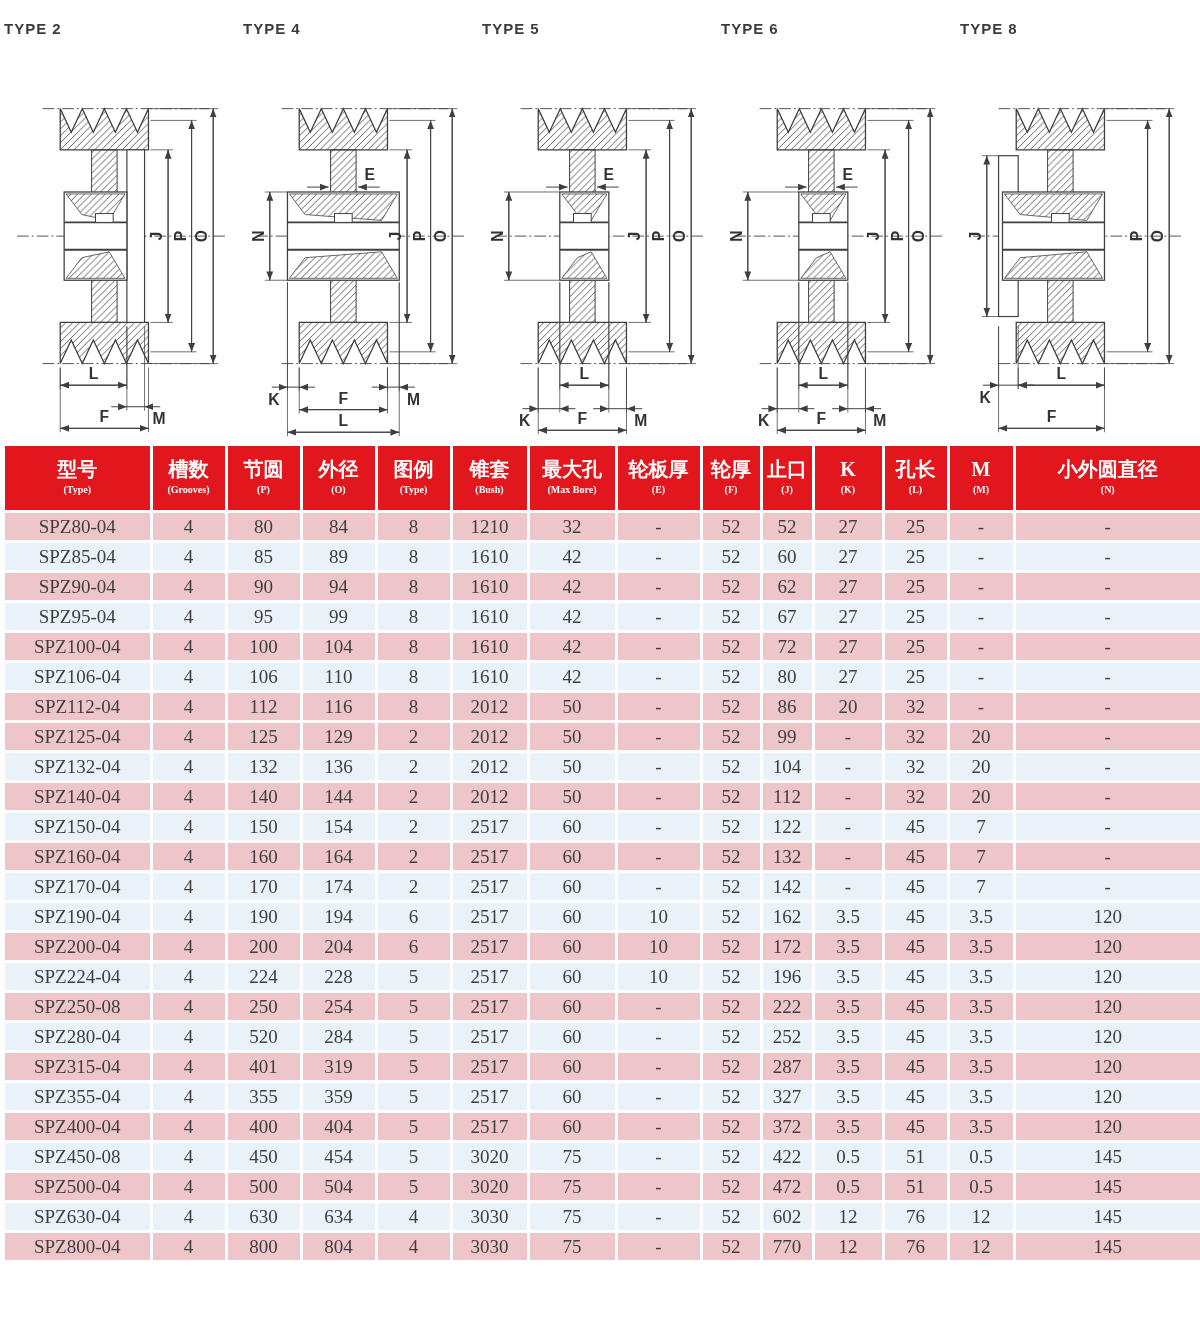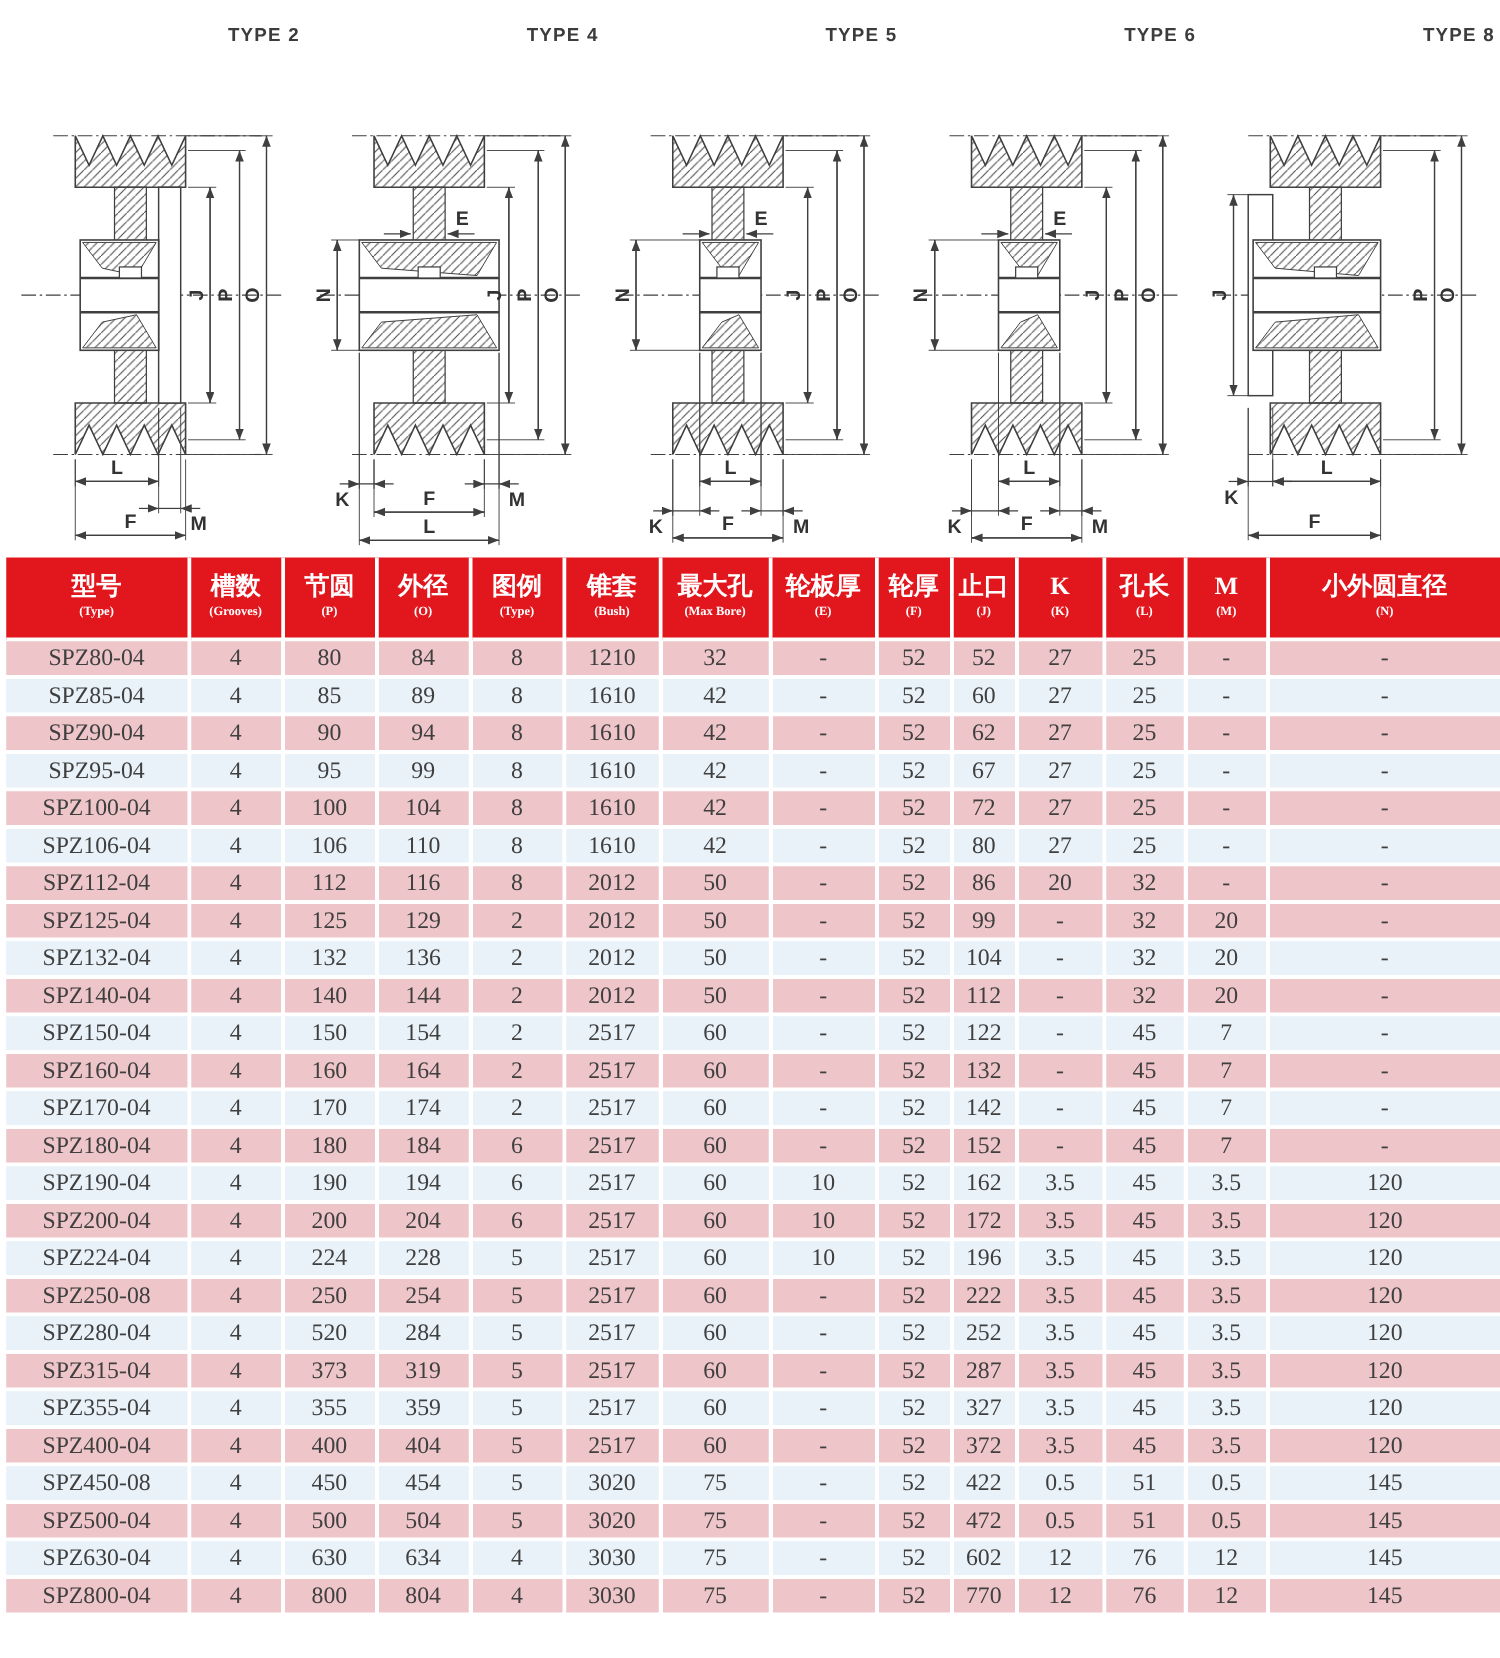--- a/index.html
+++ b/index.html
@@ -5,21 +5,21 @@
   html,body{margin:0;padding:0;}
   body{
     width:1200px;height:1326px;background:#ffffff;overflow:hidden;
     font-family:"Liberation Sans","DejaVu Sans",sans-serif;
   }
   
   .drawings{
     width:1200px;height:446px;display:flex;justify-content:space-between;
     padding:0 4px;box-sizing:border-box;overflow:hidden;
   }
-  .drawing{margin:0;padding:0;width:236px;text-align:right;}
+  .drawing{margin:0;padding:0;width:236px;text-align:left;}
   .dtitle{
     font-size:15px;font-weight:bold;color:#3c3c3c;letter-spacing:1px;
     margin-top:20px;height:18px;
   }
   .drawing svg{display:block;width:236px;height:404px;margin:2px auto 0 auto;}
   
   table.spec{
     width:1089px;margin-left:5px;border-collapse:collapse;table-layout:fixed;font-family:Liberation Serif, serif;
   }
   table.spec th{
@@ -647,36 +647,20 @@
         <td>2517</td>
         <td>60</td>
         <td>-</td>
         <td>52</td>
         <td>142</td>
         <td>-</td>
         <td>45</td>
         <td>7</td>
         <td>-</td>
       </tr>
-      <tr class="odd">
-        <td>SPZ180-04</td>
-        <td>4</td>
-        <td>180</td>
-        <td>184</td>
-        <td>6</td>
-        <td>2517</td>
-        <td>60</td>
-        <td>-</td>
-        <td>52</td>
-        <td>152</td>
-        <td>-</td>
-        <td>45</td>
-        <td>7</td>
-        <td>-</td>
-      </tr>
       <tr class="even">
         <td>SPZ190-04</td>
         <td>4</td>
         <td>190</td>
         <td>194</td>
         <td>6</td>
         <td>2517</td>
         <td>60</td>
         <td>10</td>
         <td>52</td>
@@ -746,21 +730,21 @@
         <td>52</td>
         <td>252</td>
         <td>3.5</td>
         <td>45</td>
         <td>3.5</td>
         <td>120</td>
       </tr>
       <tr class="odd">
         <td>SPZ315-04</td>
         <td>4</td>
-        <td>373</td>
+        <td>401</td>
         <td>319</td>
         <td>5</td>
         <td>2517</td>
         <td>60</td>
         <td>-</td>
         <td>52</td>
         <td>287</td>
         <td>3.5</td>
         <td>45</td>
         <td>3.5</td>

